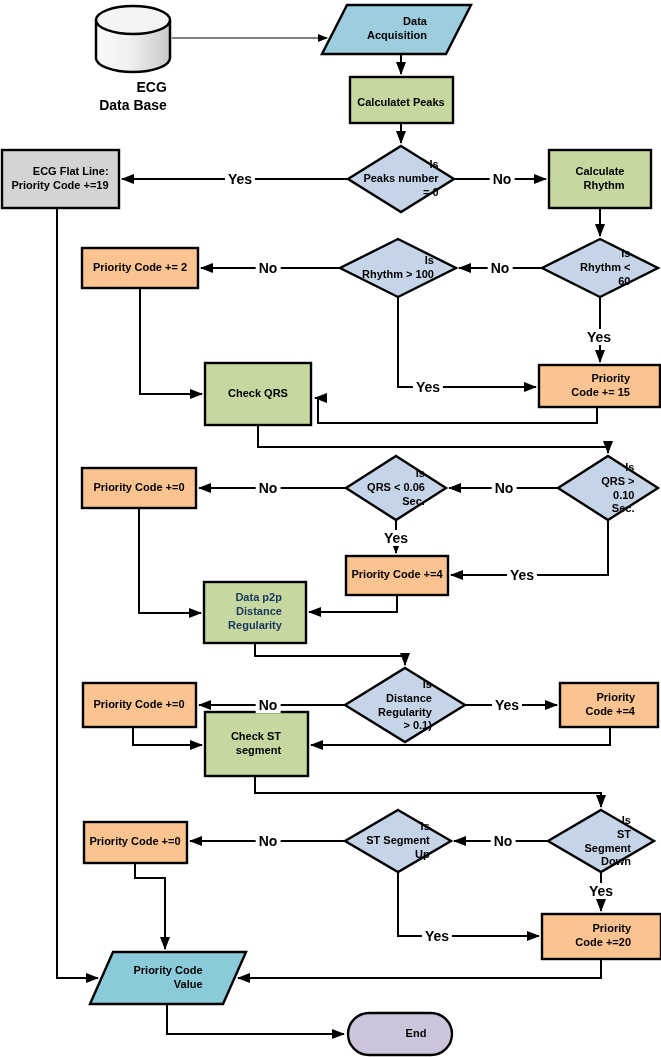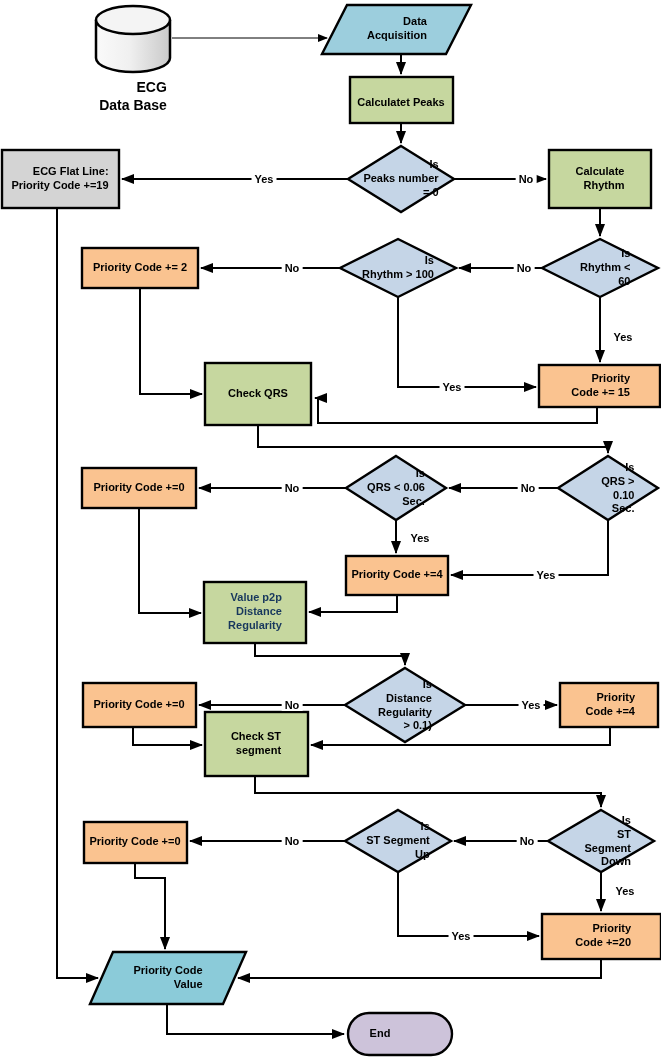--- a/index.html
+++ b/index.html
@@ -10,22 +10,22 @@
   #wires{position:absolute;left:0;top:0;width:661px;height:1057px;}
   .lbl{
     position:absolute;transform:translate(-50%,-50%);
     font-weight:700;font-size:11px;line-height:1.25;color:#000;
     text-align:right;white-space:pre-line;pointer-events:none;
   }
   .lbl-navy{color:#17375D;}
   .lbl-db{font-size:14px;line-height:1.3;}
   .edge-lbl{
     position:absolute;transform:translate(-50%,-50%);
-    font-weight:700;font-size:11px;color:#000;background:#fff;
-    padding:0 3px;white-space:nowrap;pointer-events:none;margin-left:24px;
+    font-weight:700;font-size:14px;color:#000;background:#fff;
+    padding:0 3px;white-space:nowrap;pointer-events:none;
   }
 </style>
 </head>
 <body>
 
 <div id="stage">
 
   <svg id="wires" viewBox="0 0 661 1057" xmlns="http://www.w3.org/2000/svg">
     <defs>
       <marker id="arr" markerUnits="userSpaceOnUse" markerWidth="13" markerHeight="10" refX="12" refY="5" orient="auto">
@@ -132,42 +132,42 @@
   <div class="lbl" style="left:599px;top:386px">Priority Code += 15</div>
   <div class="lbl" style="left:258px;top:394px">Check QRS</div>
   <div class="lbl" style="left:608px;top:488px">Is
 QRS &gt; 0.10
 Sec.</div>
   <div class="lbl" style="left:396px;top:488px">Is
 QRS &lt; 0.06
 Sec.</div>
   <div class="lbl" style="left:139px;top:488px">Priority Code +=0</div>
   <div class="lbl" style="left:397px;top:575px">Priority Code +=4</div>
-  <div class="lbl lbl-navy" style="left:255px;top:612px">Value p2p
+  <div class="lbl lbl-navy" style="left:255px;top:612px">Data p2p
 Distance
 Regularity</div>
   <div class="lbl" style="left:405px;top:705px">Is
 Distance
 Regularity
 &gt; 0.1)</div>
   <div class="lbl" style="left:139px;top:705px">Priority Code +=0</div>
   <div class="lbl" style="left:609px;top:705px">Priority Code +=4</div>
   <div class="lbl" style="left:256px;top:744px">Check ST
 segment</div>
   <div class="lbl" style="left:398px;top:841px">Is
 ST Segment
 Up</div>
   <div class="lbl" style="left:601px;top:841px">Is
 ST Segment
 Down</div>
   <div class="lbl" style="left:135px;top:842px">Priority Code +=0</div>
   <div class="lbl" style="left:601px;top:936px">Priority Code +=20</div>
   <div class="lbl" style="left:168px;top:978px">Priority Code
 Value</div>
-  <div class="lbl" style="left:380px;top:1034px">End</div>
+  <div class="lbl" style="left:416px;top:1034px">End</div>
 
   <div class="edge-lbl" style="left:240px;top:179px">Yes</div>
   <div class="edge-lbl" style="left:502px;top:179px">No</div>
   <div class="edge-lbl" style="left:500px;top:268px">No</div>
   <div class="edge-lbl" style="left:268px;top:268px">No</div>
   <div class="edge-lbl" style="left:599px;top:337px">Yes</div>
   <div class="edge-lbl" style="left:428px;top:387px">Yes</div>
   <div class="edge-lbl" style="left:504px;top:488px">No</div>
   <div class="edge-lbl" style="left:268px;top:488px">No</div>
   <div class="edge-lbl" style="left:396px;top:538px">Yes</div>

